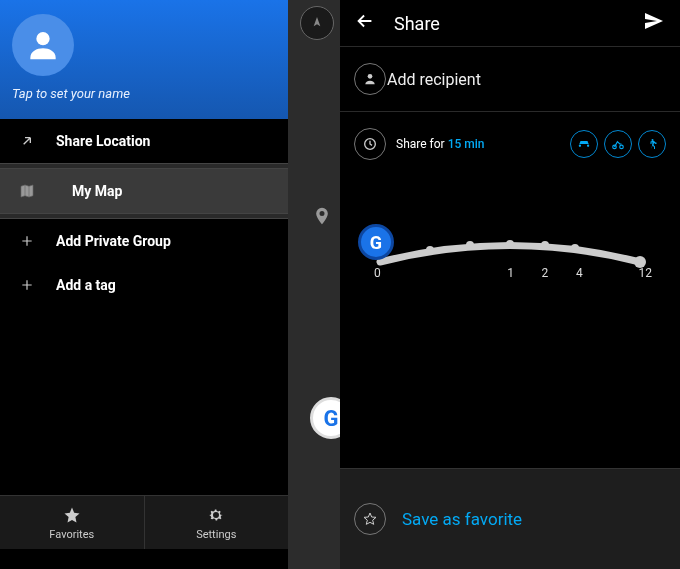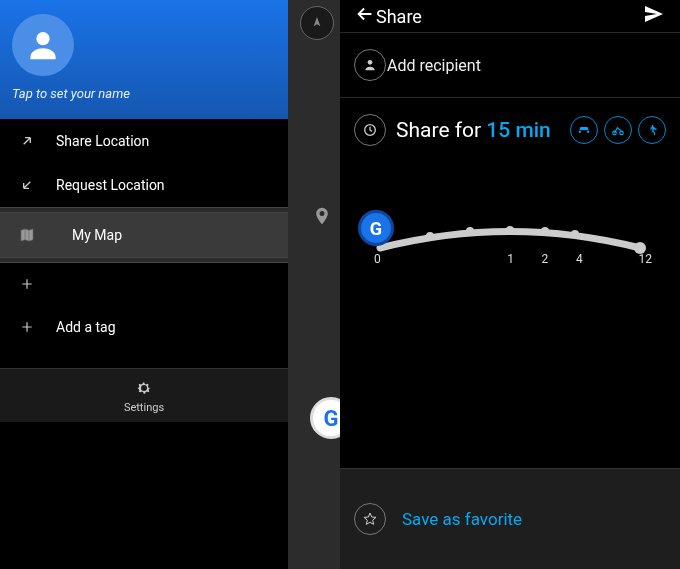--- a/index.html
+++ b/index.html
@@ -8,21 +8,21 @@
     height: 569px;
     background: #000;
     font-family: -apple-system, Roboto, Arial, sans-serif;
     color: #fff;
     overflow: hidden;
     position: relative;
   }
   .left-panel {
     position: absolute;
     left: 0; top: 0;
-    width: 288px; height: 422px;
+    width: 288px; height: 549px;
     background: #000;
     display: flex;
     flex-direction: column;
   }
   .profile-block {
     background: #1b66c9;
     background: linear-gradient(#1a73e8,#1557b0);
     padding: 14px 12px 18px;
   }
   .avatar-big {
@@ -30,21 +30,21 @@
     border-radius: 50%;
     background: #4a8ee8;
     display: flex; align-items: center; justify-content: center;
     margin-bottom: 10px;
   }
   .tap-name { font-style: italic; font-size: 13px; color: #e8f0fe; }
   .menu-list { flex: 1; }
   .menu-item {
     display: flex; align-items: center; gap: 20px;
     padding: 14px 18px;
-    font-size: 14px; font-weight: 400; text-align: right;
+    font-size: 14px; font-weight: 700; text-align: right;
   }
   .menu-item.selected { background: #3a3a3a; gap: 36px; }
   .menu-icon { width: 18px; display: flex; justify-content: center; color: #aaa; }
   .divider { height: 6px; background: #2a2a2a; border-top: 1px solid #444; border-bottom: 1px solid #444; }
   .bottom-nav {
     display: flex;
     border-top: 1px solid #333;
     background: #1a1a1a;
   }
   .bottom-item {
@@ -87,40 +87,41 @@
 
   .right-panel {
     position: absolute;
     left: 340px; top: 0;
     width: 340px; height: 569px;
     background: #000;
     display: flex; flex-direction: column;
   }
   .share-header {
     display: flex; align-items: center;
-    padding: 2px 14px;
+    padding: 9px 14px;
+    gap: 18px;
   }
   .share-title { font-size: 18px; font-weight: 400; flex: 1; }
   .row {
     display: flex; align-items: center; gap: 1px;
     padding: 16px 14px;
     border-top: 1px solid #2a2a2a;
   }
   .row:first-of-type { border-top: none; }
   .circ-icon {
     width: 32px; height: 32px;
     border-radius: 50%;
     border: 1.5px solid #777;
     display: flex; align-items: center; justify-content: center;
     flex-shrink: 0;
     color: #ccc;
   }
   .row-label { font-size: 16px; color: #eee; }
   .sharefor-row { gap: 10px; }
-  .sharefor-text { font-size: 21px; }
+  .sharefor-text { font-size: 12px; }
   .sharefor-val { color: #03a9f4; font-weight: 500; }
   .mode-icons { display: flex; gap: 6px; margin-left: auto; }
   .mode-ic {
     width: 28px; height: 28px; border-radius: 50%;
     border: 1.5px solid #0288d1;
     display: flex; align-items: center; justify-content: center;
     color: #03a9f4; font-size: 13px;
   }
   .slider-area {
     padding: 40px 22px 20px;
@@ -179,56 +180,55 @@
 
   <div class="menu-list">
     <div class="menu-item">
       <span class="menu-icon">
           <svg width="16" height="16" viewBox="0 0 24 24" fill="none" stroke="#ccc" stroke-width="2">
             <path d="M7 17L17 7M17 7H9M17 7v8"></path>
           </svg>
         </span>
       <span>Share Location</span>
     </div>
-    <div class="menu-item">
-      <span class="menu-icon">
-          <svg width="16" height="16" viewBox="0 0 24 24" fill="none" stroke="#ccc" stroke-width="2">
-            <path d="M17 7L7 17M7 17h8M7 17V9"></path>
-          </svg>
-        </span>
-      <span>Request Location</span>
-    </div>
     <div class="divider"></div>
     <div class="menu-item selected">
       <span class="menu-icon">
           <svg width="16" height="16" viewBox="0 0 24 24" fill="#999">
             <path d="M3 5l6-2 6 2 6-2v16l-6 2-6-2-6 2V5z M9 3v16 M15 5v16" stroke="#666" stroke-width="1"></path>
           </svg>
         </span>
       <span>My Map</span>
     </div>
     <div class="divider"></div>
     <div class="menu-item">
       <span class="menu-icon">
           <svg width="14" height="14" viewBox="0 0 24 24" stroke="#ccc" stroke-width="2">
             <path d="M12 4v16M4 12h16"></path>
           </svg>
         </span>
+      <span>Add Private Group</span>
     </div>
     <div class="menu-item">
       <span class="menu-icon">
           <svg width="14" height="14" viewBox="0 0 24 24" stroke="#ccc" stroke-width="2">
             <path d="M12 4v16M4 12h16"></path>
           </svg>
         </span>
       <span>Add a tag</span>
     </div>
   </div>
 
   <div class="bottom-nav">
+    <div class="bottom-item">
+      <svg width="18" height="18" viewBox="0 0 24 24" fill="#ccc">
+          <path d="M12 2l2.9 6.9L22 10l-5.5 4.8L18 22l-6-3.5L6 22l1.5-7.2L2 10l7.1-1.1z"></path>
+        </svg>
+      <span>Favorites</span>
+    </div>
     <div class="bottom-item">
       <svg width="18" height="18" viewBox="0 0 24 24" fill="#ccc">
           <path d="M12 8a4 4 0 1 0 0 8 4 4 0 0 0 0-8zm9 4l-2 .5-.8 2 1 1.8-1.4 1.4-1.8-1-2 .8-.5 2h-2l-.5-2-2-.8-1.8 1L4.8 17l1-1.8-.8-2L3 12l2-.5.8-2-1-1.8L6.2 6.3l1.8 1 2-.8.5-2h2l.5 2 2 .8 1.8-1 1.4 1.4-1 1.8.8 2z"></path>
         </svg>
       <span>Settings</span>
     </div>
   </div>
 </div>
 
 <div class="mid-sliver">

